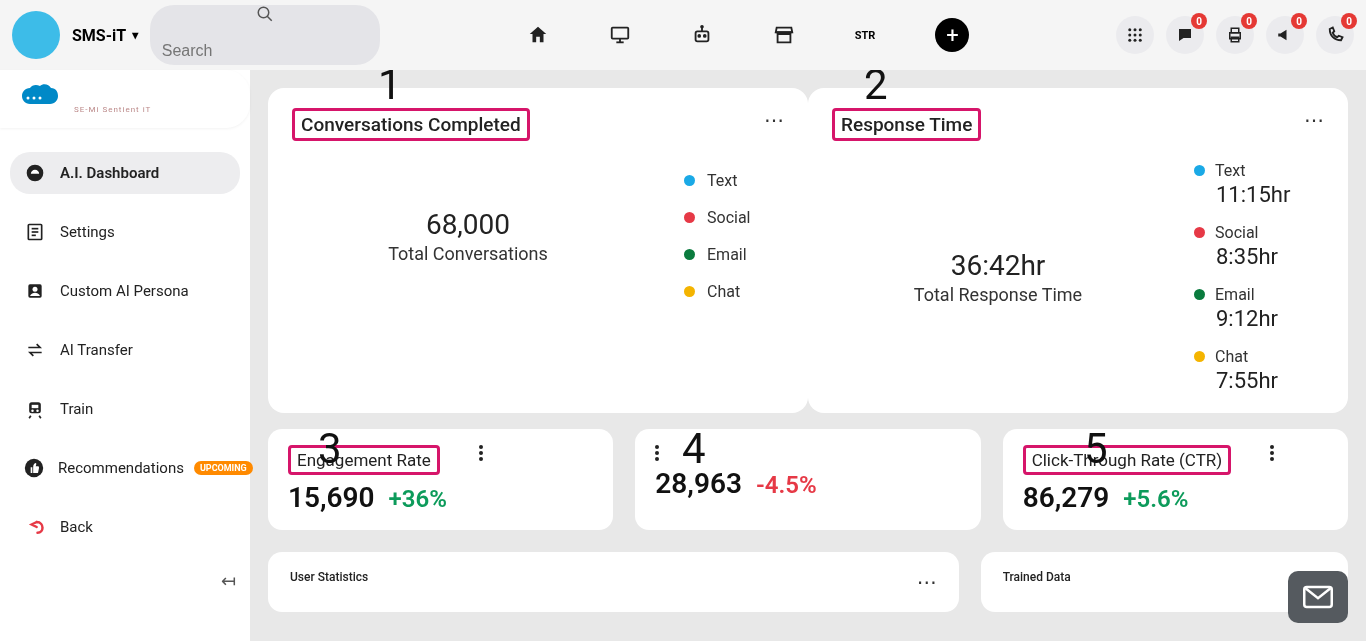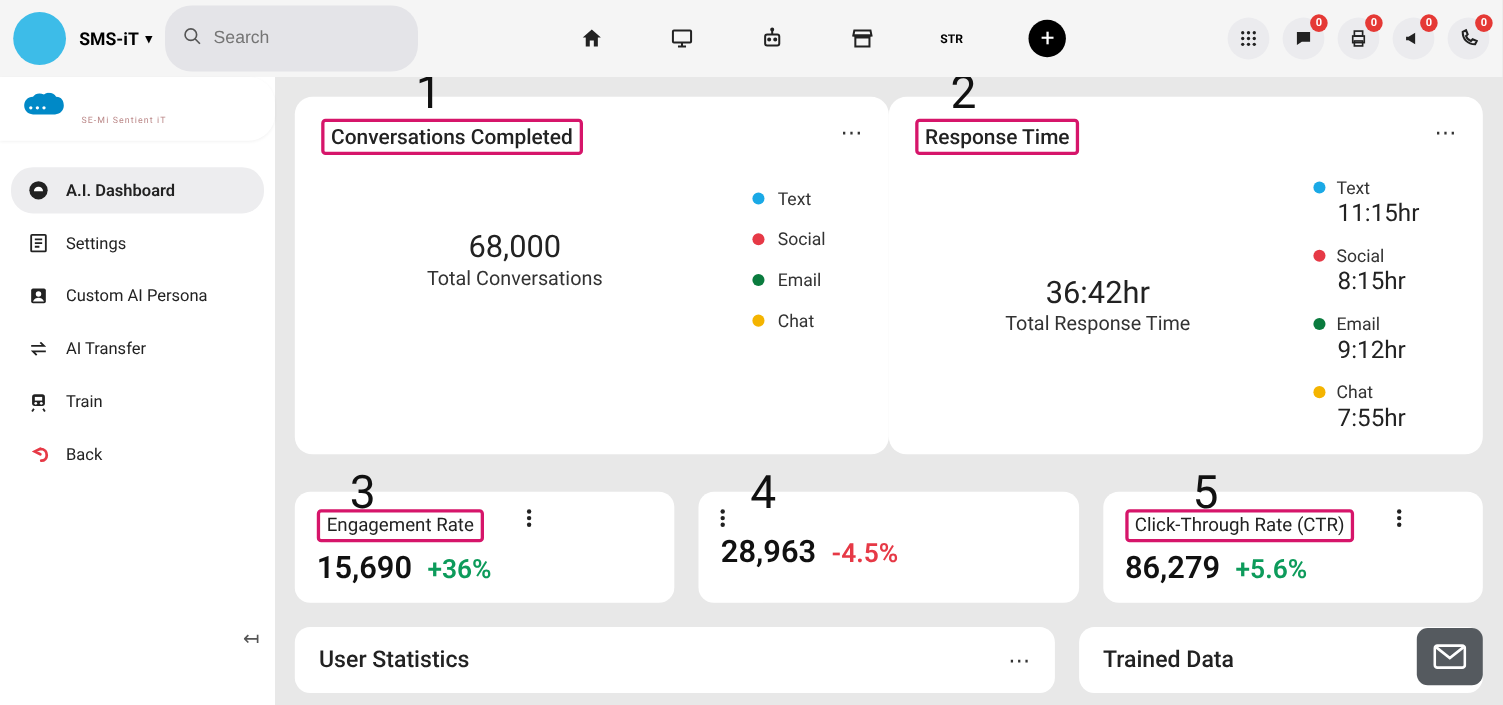--- a/index.html
+++ b/index.html
@@ -3,21 +3,21 @@
 <meta charset="utf-8">
 <style>
 * { box-sizing: border-box; margin: 0; padding: 0; }
 body { font-family: -apple-system, BlinkMacSystemFont, 'Segoe UI', Roboto, sans-serif; background: #e8e8e8; width: 1366px; height: 641px; overflow: hidden; position: relative; }
 
 
 .header { background: #f5f5f5; height: 70px; display: flex; align-items: center; padding: 0 12px; gap: 12px; }
 .avatar { width: 48px; height: 48px; border-radius: 50%; background: #3dbce8; }
 .org-select { display: flex; align-items: center; gap: 6px; font-weight: 700; font-size: 16px; cursor: pointer; }
 .chevron { font-size: 12px; }
-.search-box { background: #e4e4e8; border-radius: 24px; display: flex; align-items: center; padding: 0 16px; height: 60px; width: 230px; gap: 10px; }
+.search-box { background: #e4e4e8; border-radius: 24px; display: flex; align-items: center; padding: 0 16px; height: 60px; width: 230px; gap: 10px; flex-direction: column; }
 .search-box input { border: none; background: transparent; outline: none; font-size: 16px; flex: 1; color: #555; }
 .search-icon svg { width: 18px; height: 18px; }
 .header-center { flex: 1; display: flex; justify-content: center; gap: 60px; align-items: center; }
 .header-center .nav-icon { font-size: 20px; color: #333; cursor: pointer; }
 .nav-icon svg { width: 22px; height: 22px; display: block; }
 .str-label { font-weight: 700; font-size: 11px; }
 .add-btn { width: 34px; height: 34px; border-radius: 50%; background: #000; color: #fff; display: flex; align-items: center; justify-content: center; font-size: 22px; cursor: pointer; }
 .header-right { display: flex; gap: 12px; align-items: center; }
 .hr-btn { width: 38px; height: 38px; border-radius: 50%; background: #ebebee; display: flex; align-items: center; justify-content: center; position: relative; cursor: pointer; }
 .hr-btn svg { width: 18px; height: 18px; }
@@ -25,33 +25,33 @@
 
 
 .sidebar { position: absolute; left: 0; top: 70px; width: 250px; bottom: 0; background: #fff; }
 .logo-wrap { background: #fff; border-radius: 0 24px 24px 0; padding: 14px 20px; margin-bottom: 12px; box-shadow: 0 1px 3px rgba(0,0,0,0.05); }
 .logo { display: flex; align-items: flex-end; gap: 14px; }
 .logo-icon { color: #0089c7; }
 .logo-text .main { font-size: 24px; font-weight: 700; letter-spacing: 1px; }
 .logo-text .main .blue { color: #0089c7; }
 .logo-text .sub { font-size: 8px; color: #b88; letter-spacing: 1px; }
 .nav-list { padding: 12px 10px; background: #fff; border-radius: 0 24px 0 0; height: calc(100% - 80px); }
-.nav-item { display: flex; align-items: center; gap: 14px; padding: 11px 14px; border-radius: 20px; cursor: pointer; font-size: 15px; color: #222; margin-bottom: 6px; }
+.nav-item { display: flex; align-items: center; gap: 14px; padding: 11px 14px; border-radius: 20px; cursor: pointer; font-size: 15px; color: #222; margin-bottom: 17px; }
 .nav-item.active { background: #ededef; font-weight: 600; }
 .nav-item .ni { width: 22px; display: flex; justify-content: center; }
 .nav-item .ni svg { width: 20px; height: 20px; }
 .upcoming { background: #ff8a00; color: #fff; font-size: 9px; font-weight: 700; padding: 2px 6px; border-radius: 8px; margin-left: -4px; }
 .collapse-handle { position: absolute; bottom: 50px; right: 14px; font-size: 18px; color: #555; cursor: pointer; }
 
 
 .main { position: absolute; left: 250px; right: 0; top: 70px; bottom: 0; padding: 18px; overflow: hidden; }
 .overlay-num { position: absolute; font-size: 42px; font-weight: 400; color: #111; z-index: 10; pointer-events: none; }
 .highlight-box { border: 3px solid #d6156a; border-radius: 4px; padding: 2px 6px; display: inline-block; }
 
-.cards-row { display: flex; margin-bottom: 34px; }
+.cards-row { display: flex; margin-bottom: 16px; }
 .card { background: #fff; border-radius: 16px; padding: 20px 24px; position: relative; flex: 1; }
 .card-header { display: flex; justify-content: space-between; align-items: flex-start; }
 .card-title { font-size: 19px; font-weight: 500; color: #222; }
 .dots { cursor: pointer; font-size: 20px; color: #333; }
 .dots-v { cursor: pointer; display: flex; flex-direction: column; gap: 2px; align-items: center; }
 .dots-v span { width: 4px; height: 4px; background: #222; border-radius: 50%; }
 
 .conv-body { display: flex; margin-top: 30px; gap: 40px; align-items: center; padding-bottom: 20px; }
 .conv-center { flex: 1; text-align: center; }
 .big-num { font-size: 28px; font-weight: 400; color: #222; }
@@ -75,21 +75,21 @@
 .sc-header { display: flex; justify-content: flex-start; align-items: flex-start; gap: 39px; }
 .sc-title { font-size: 17px; color: #222; }
 .sc-value-row { display: flex; align-items: baseline; gap: 14px; margin-top: 6px; }
 .sc-value { font-size: 28px; font-weight: 600; color: #111; }
 .sc-change { font-size: 24px; font-weight: 600; }
 .sc-change.pos { color: #0d9b5b; }
 .sc-change.neg { color: #e63946; }
 
 .bottom-row { display: flex; gap: 22px; }
 .bottom-card { background: #fff; border-radius: 14px; padding: 18px 22px; flex: 1; }
-.bc-title { font-size: 21px; font-weight: 500; color: #222; }
+.bc-title { font-size: 12px; font-weight: 500; color: #222; }
 .bottom-card .card-header{ display:flex; justify-content:space-between; }
 
 
 .mail-fab { position: absolute; right: 18px; bottom: 18px; width: 60px; height: 52px; background: #555a5f; border-radius: 10px; display: flex; align-items: center; justify-content: center; cursor: pointer; }
 .mail-fab svg { width: 30px; height: 24px; stroke: #fff; fill: none; stroke-width: 2; }
 </style>
 </head>
 <body>
 
 <div class="header">
@@ -241,20 +241,30 @@
       <span class="ni">
           <svg viewBox="0 0 24 24" fill="#222">
             <rect x="5" y="4" width="14" height="13" rx="3"></rect>
             <circle cx="9" cy="14" r="1.5" fill="#fff"></circle>
             <circle cx="15" cy="14" r="1.5" fill="#fff"></circle>
             <rect x="8" y="7" width="8" height="4" fill="#fff"></rect>
             <path d="M7 20l-2 3M17 20l2 3" stroke="#222" stroke-width="2"></path>
           </svg>
         </span>
       <span>Train</span>
+    </div>
+    <div class="nav-item">
+      <span class="ni">
+          <svg viewBox="0 0 24 24" fill="#222">
+            <circle cx="12" cy="12" r="11"></circle>
+            <path fill="#fff" d="M8 11h2v7H8zm3 0c0-2 1-5 3-5 1 0 1 2 0 4h3c1 0 1 1 1 2l-1 5c0 1-1 1-1 1h-5z"></path>
+          </svg>
+        </span>
+      <span>Recommendations</span>
+      <span class="upcoming">UPCOMING</span>
     </div>
     <div class="nav-item">
       <span class="ni">
           <svg viewBox="0 0 24 24" fill="none" stroke="#e63946" stroke-width="3" stroke-linecap="round">
             <path d="M14 6c5 0 7 4 7 7s-2 6-6 6M14 6l-6 3 6 3"></path>
           </svg>
         </span>
       <span>Back</span>
     </div>
   </div>
@@ -322,21 +332,21 @@
                 <span class="dot text"></span>
                 <span>Text</span>
               </div>
             <div class="row2">11:15hr</div>
           </div>
           <div class="resp-legend-item">
             <div class="row1">
                 <span class="dot social"></span>
                 <span>Social</span>
               </div>
-            <div class="row2">8:15hr</div>
+            <div class="row2">8:35hr</div>
           </div>
           <div class="resp-legend-item">
             <div class="row1">
                 <span class="dot email"></span>
                 <span>Email</span>
               </div>
             <div class="row2">9:12hr</div>
           </div>
           <div class="resp-legend-item">
             <div class="row1">

